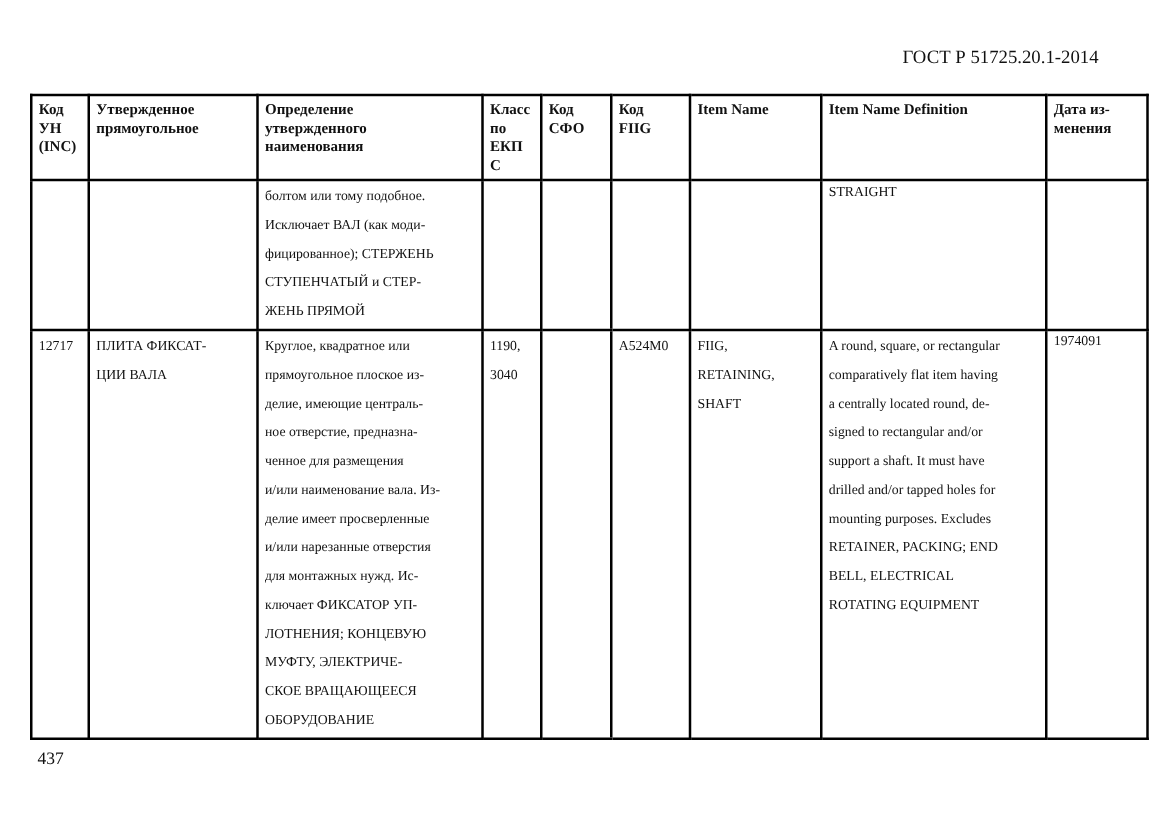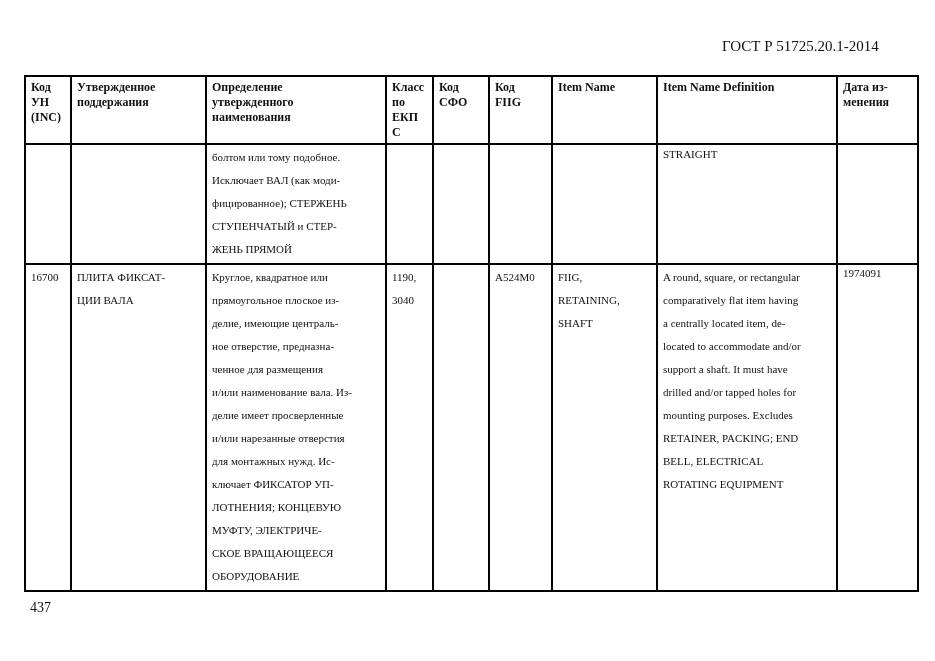--- a/index.html
+++ b/index.html
@@ -33,21 +33,21 @@
   </colgroup>
   <thead>
     <tr>
       <th>
           <span class="line">Код</span>
           <span class="line">УН</span>
           <span class="line">(INC)</span>
         </th>
       <th>
           <span class="line">Утвержденное</span>
-          <span class="line">поддержания</span>
+          <span class="line">прямоугольное</span>
         </th>
       <th>
           <span class="line">Определение</span>
           <span class="line">утвержденного</span>
           <span class="line">наименования</span>
         </th>
       <th>
           <span class="line">Класс</span>
           <span class="line">по</span>
           <span class="line">ЕКП</span>
@@ -88,21 +88,21 @@
       <td class="thin-r"></td>
       <td></td>
       <td></td>
       <td style="line-height:17px">
         <span class="line">STRAIGHT</span>
       </td>
       <td></td>
     </tr>
     <tr>
       <td>
-          <span class="line">16700</span>
+          <span class="line">12717</span>
         </td>
       <td>
         <span class="line">ПЛИТА ФИКСАТ-</span>
         <span class="line">ЦИИ ВАЛА</span>
       </td>
       <td>
         <span class="line">Круглое, квадратное или</span>
         <span class="line">прямоугольное плоское из-</span>
         <span class="line">делие, имеющие централь-</span>
         <span class="line">ное отверстие, предназна-</span>
@@ -126,22 +126,22 @@
           <span class="line">A524M0</span>
         </td>
       <td>
         <span class="line">FIIG,</span>
         <span class="line">RETAINING,</span>
         <span class="line">SHAFT</span>
       </td>
       <td>
         <span class="line">A round, square, or rectangular</span>
         <span class="line">comparatively flat item having</span>
-        <span class="line">a centrally located item, de-</span>
-        <span class="line">located to accommodate and/or</span>
+        <span class="line">a centrally located round, de-</span>
+        <span class="line">signed to rectangular and/or</span>
         <span class="line">support a shaft. It must have</span>
         <span class="line">drilled and/or tapped holes for</span>
         <span class="line">mounting purposes. Excludes</span>
         <span class="line">RETAINER, PACKING; END</span>
         <span class="line">BELL, ELECTRICAL</span>
         <span class="line">ROTATING EQUIPMENT</span>
       </td>
       <td style="line-height:15px">
           <span class="line">1974091</span>
         </td>

